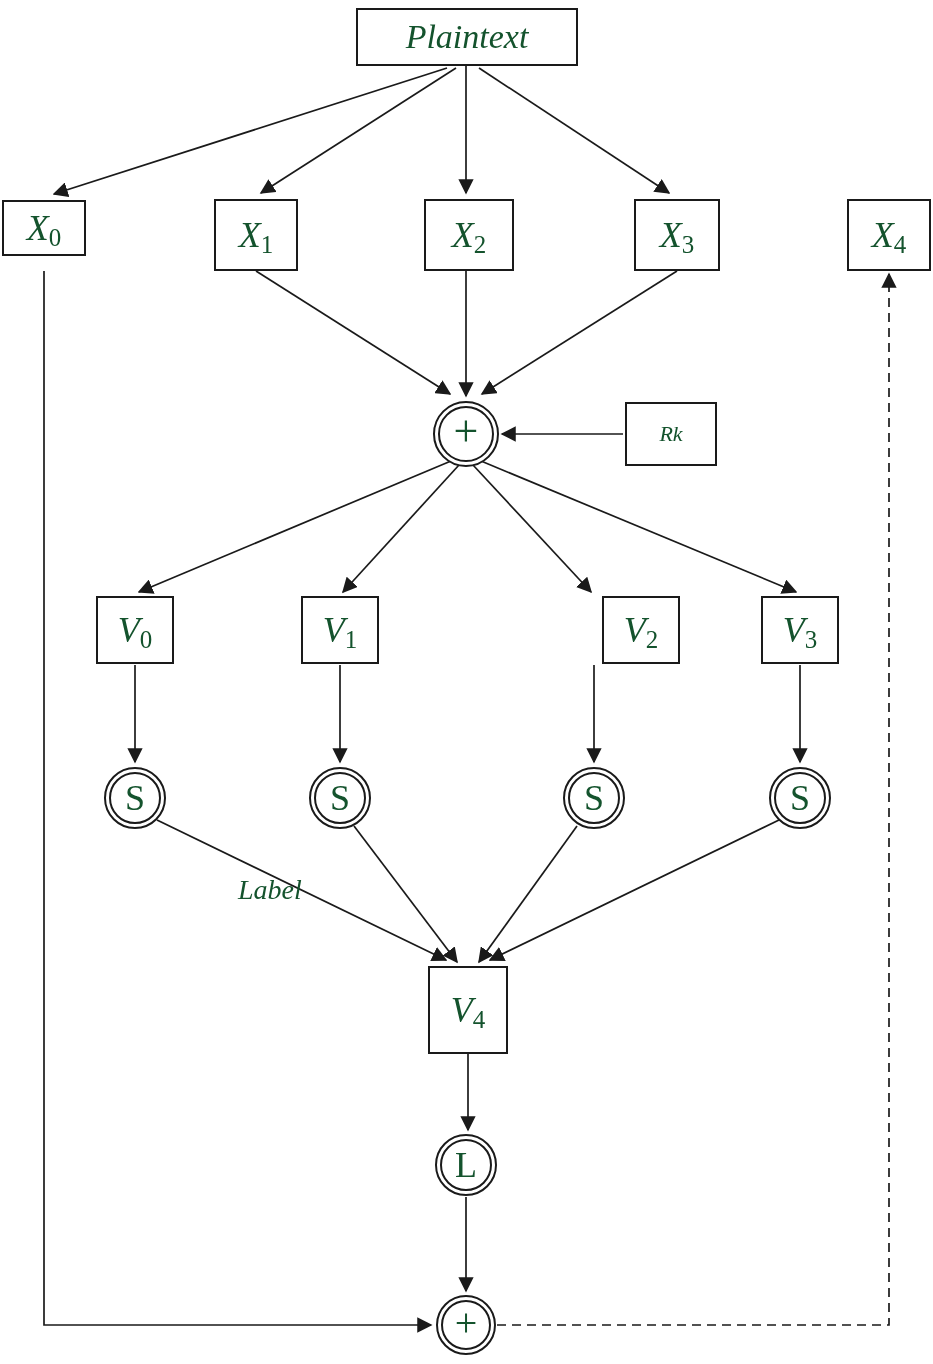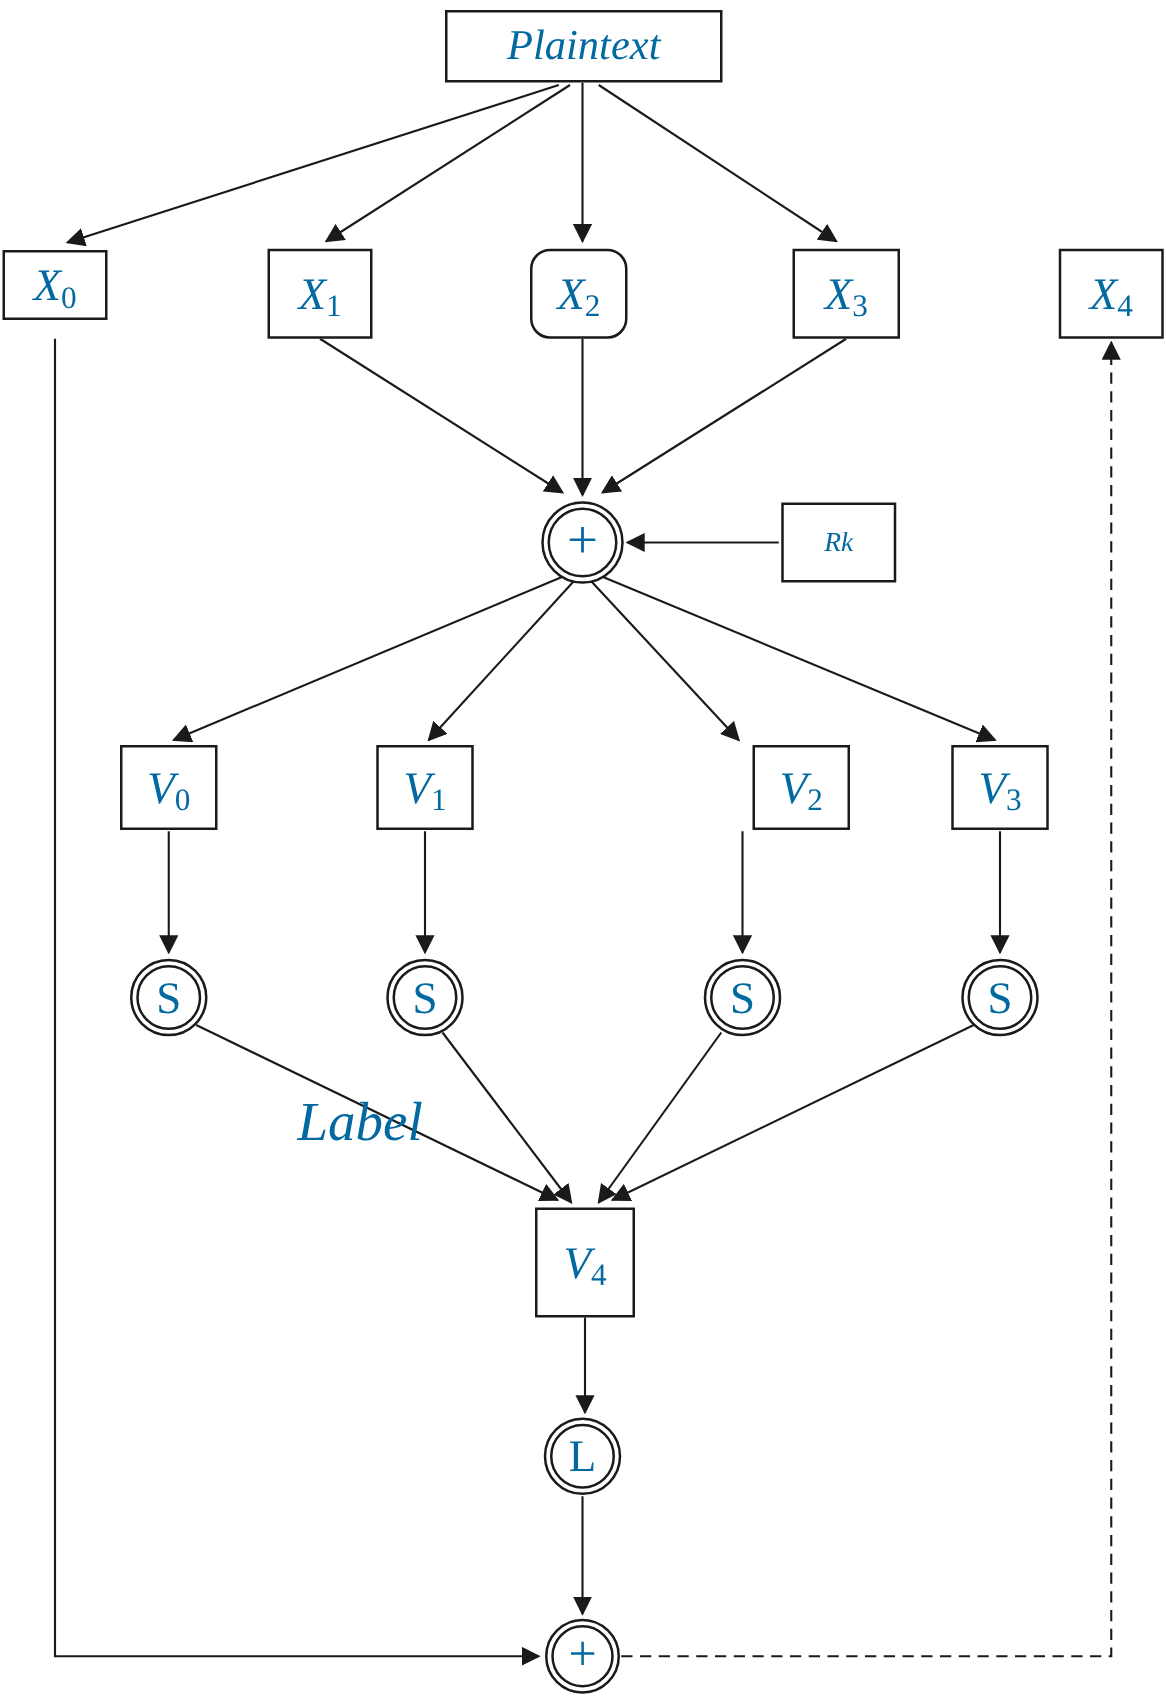--- a/index.html
+++ b/index.html
@@ -2,21 +2,21 @@
 <html><head>
 <meta charset="utf-8">
 <style>
   * { box-sizing: border-box; margin: 0; padding: 0; }
   html, body { background: #ffffff; }
   .canvas {
     position: relative;
     width: 933px;
     height: 1364px;
     background: #ffffff;
-    color: #0369a1;
+    color: #14532d;
     font-family: "Liberation Serif", serif;
     overflow: hidden;
   }
   .wires { position: absolute; left: 0; top: 0; width: 933px; height: 1364px; }
   .box {
     position: absolute;
     border: 2.5px solid #1a1a1a;
     background: #ffffff;
     display: flex;
     align-items: center;
@@ -46,21 +46,21 @@
     position: absolute;
     inset: 3px;
     border: 2px solid #1a1a1a;
     border-radius: 50%;
   }
   .plus { font-size: 44px; font-style: normal; line-height: 1; transform: translateY(-2px); }
   .glyph { font-size: 36px; font-style: normal; line-height: 1; }
   .annotation {
     position: absolute;
     font-style: italic;
-    font-size: 44px;
+    font-size: 28px;
     line-height: 1;
     white-space: nowrap;
   }
 </style>
 </head>
 <body>
 
 <div class="canvas">
 
   <svg class="wires" viewBox="0 0 933 1364" xmlns="http://www.w3.org/2000/svg">
@@ -109,21 +109,21 @@
   <div class="box" style="left:356px; top:8px; width:222px; height:58px; font-size:34px;">
     <span class="lbl">Plaintext</span>
   </div>
 
   <div class="box" style="left:2px; top:200px; width:84px; height:56px;">
     <span class="lbl"><span>X</span><sub>0</sub></span>
   </div>
   <div class="box" style="left:214px; top:199px; width:84px; height:72px;">
     <span class="lbl"><span>X</span><sub>1</sub></span>
   </div>
-  <div class="box" style="left:424px; top:199px; width:78px; height:72px;border-radius:16px;">
+  <div class="box" style="left:424px; top:199px; width:90px; height:72px;">
     <span class="lbl"><span>X</span><sub>2</sub></span>
   </div>
   <div class="box" style="left:634px; top:199px; width:86px; height:72px;">
     <span class="lbl"><span>X</span><sub>3</sub></span>
   </div>
   <div class="box" style="left:847px; top:199px; width:84px; height:72px;text-align:right;">
     <span class="lbl"><span>X</span><sub>4</sub></span>
   </div>
 
   <div class="circle" style="left:433px; top:401px; width:66px; height:66px;">

